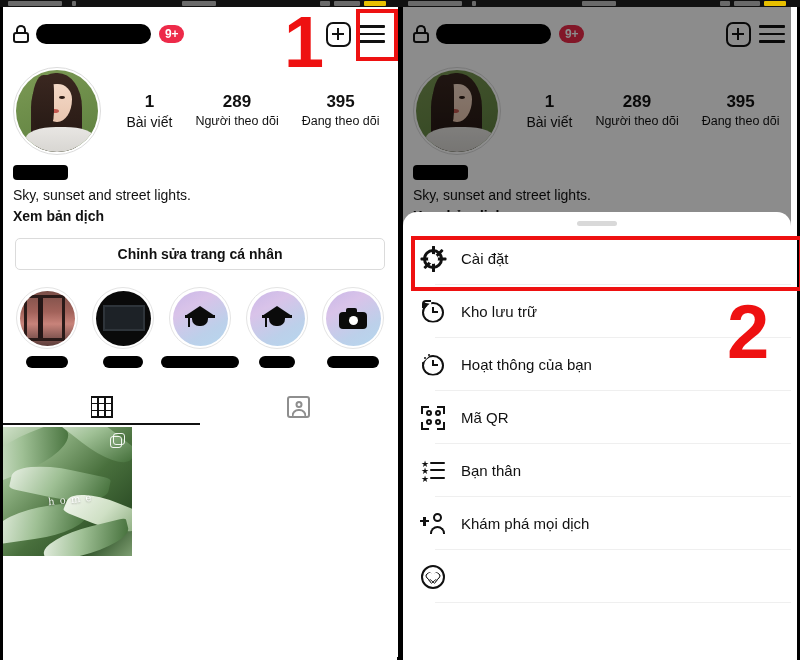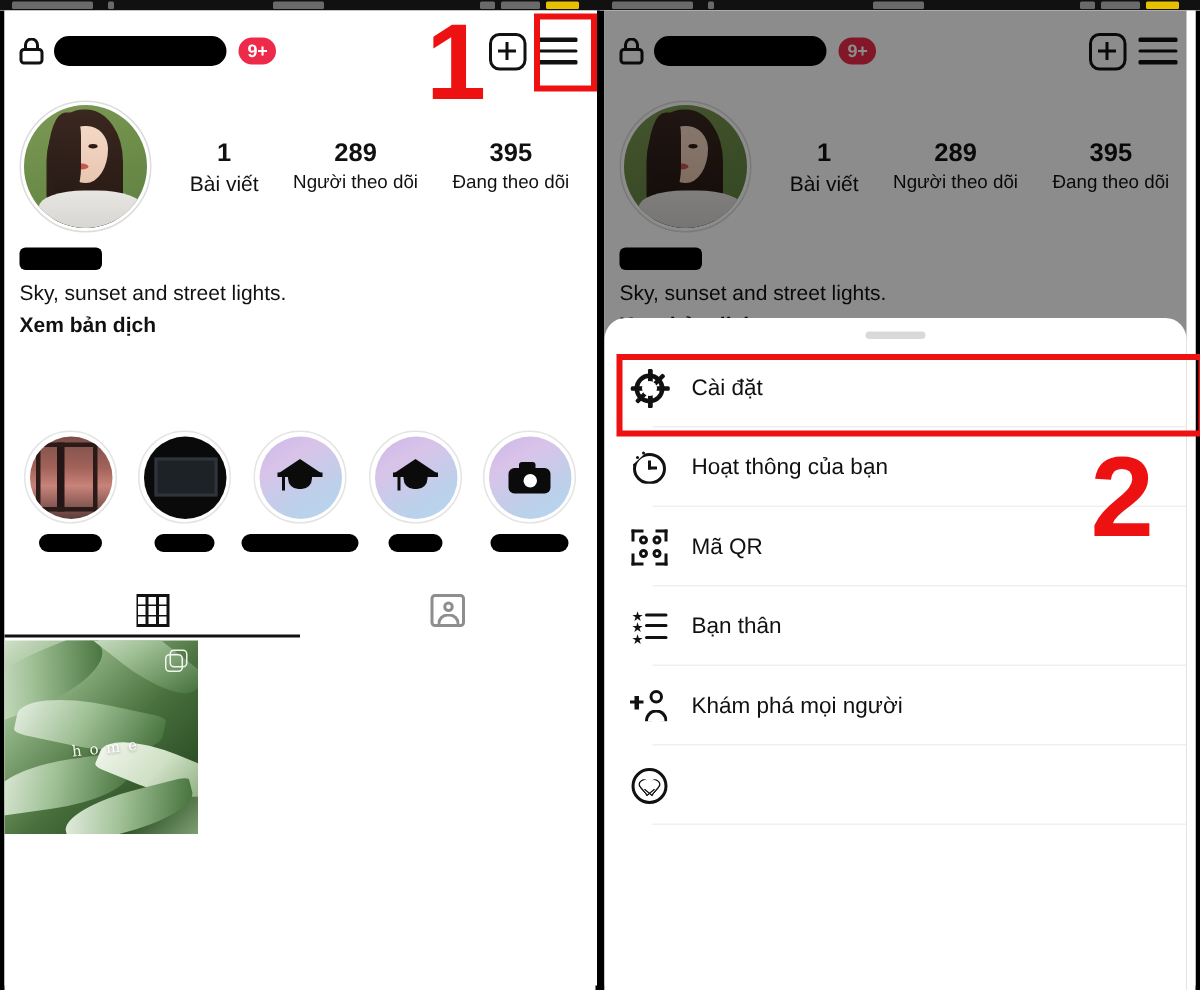--- a/index.html
+++ b/index.html
@@ -478,20 +478,21 @@
           </div>
         </div>
       </div>
 
       <div class="bio">
         <div class="name-redaction"></div>
         <div class="bio-text">Sky, sunset and street lights.</div>
         <div class="translate">Xem bản dịch</div>
       </div>
 
+      <div class="edit-profile">Chỉnh sửa trang cá nhân</div>
 
       <div class="highlights">
         <div class="hl">
           <div class="hl-ring">
               <div class="hl-circle win"></div>
             </div>
           <div class="hl-label" style="width:42px;"></div>
         </div>
         <div class="hl">
           <div class="hl-ring">
@@ -660,20 +661,33 @@
               <div class="tooth"></div>
                 <div class="tooth"></div>
               <div class="ring"></div>
                 <div class="hole"></div>
             </div>
           </div>
           <div class="mi-label">Cài đặt</div>
           <div class="sep"></div>
         </div>
 
+        <div class="menu-item">
+          <div class="mi-icon">
+            <div class="ico-clock">
+              <div class="circ"></div>
+              <div class="arrow"></div>
+              <div class="arrow-head"></div>
+              <div class="hand-v"></div>
+                <div class="hand-h"></div>
+            </div>
+          </div>
+          <div class="mi-label">Kho lưu trữ</div>
+          <div class="sep"></div>
+        </div>
 
         <div class="menu-item">
           <div class="mi-icon">
             <div class="ico-clock dotted">
               <div class="circ"></div>
               <div class="dots">
                   <i></i>
                   <i></i>
                   <i></i>
                 </div>
@@ -720,21 +734,21 @@
 
         <div class="menu-item">
           <div class="mi-icon">
             <div class="ico-adduser">
               <div class="plus-h"></div>
                 <div class="plus-v"></div>
               <div class="head"></div>
                 <div class="body"></div>
             </div>
           </div>
-          <div class="mi-label">Khám phá mọi người</div>
+          <div class="mi-label">Khám phá mọi dịch</div>
           <div class="sep"></div>
         </div>
 
         <div class="menu-item">
           <div class="mi-icon">
             <div class="ico-covid">
               <div class="circ"></div>
                 <div class="heart"></div>
             </div>
           </div>

